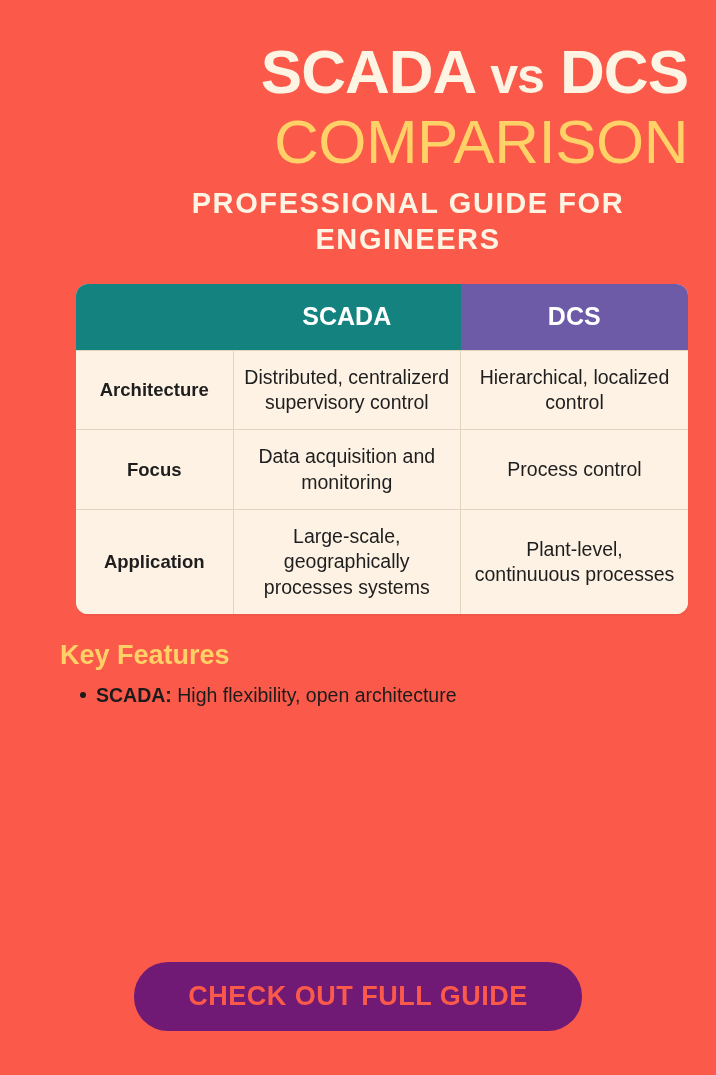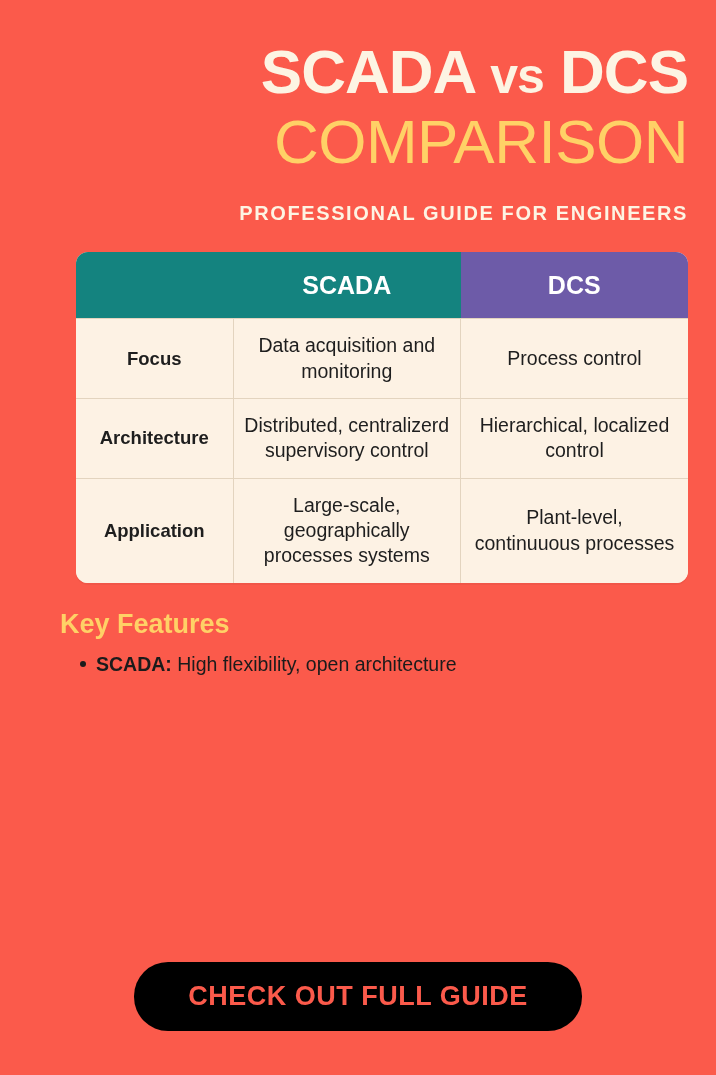--- a/index.html
+++ b/index.html
@@ -40,22 +40,22 @@
   .title-line2 {
     font-size: 62px;
     font-weight: normal;
     color: #ffd166;
     letter-spacing: -0.5px;
     line-height: 1.08;
     text-align: center;
     margin: 6px 0 0 0;
   }
   .subtitle {
-    margin: 25px 0 0 0;
-    font-size: 20px;
+    margin: 9px 0 0 0;
+    font-size: 29px;
     font-weight: bold;
     color: #fdf4e3;
     letter-spacing: 1.6px;
     text-align: center;
     line-height: 1.25;
     max-width: 560px;
   }
   
   .table-wrap {
     margin-top: 26px;
@@ -149,21 +149,21 @@
   }
   
   .cta-wrap {
     margin-top: auto;
     margin-bottom: 24px;
     width: 100%;
     display: flex;
     justify-content: center;
   }
   .cta {
-    background: #000000;
+    background: #701a75;
     color: #fb5a4b;
     font-size: 27px;
     font-weight: bold;
     letter-spacing: 0.5px;
     border: none;
     border-radius: 34px;
     padding: 19px 54px;
     cursor: pointer;
     font-family: "Liberation Sans", sans-serif;
   }
@@ -185,28 +185,28 @@
     <table class="cmp">
       <thead>
         <tr>
           <th class="h-blank"></th>
           <th class="h-scada">SCADA</th>
           <th class="h-dcs">DCS</th>
         </tr>
       </thead>
       <tbody>
         <tr>
+          <td class="rowlabel">Architecture</td>
+          <td>Distributed, centralizerd supervisory control</td>
+          <td>Hierarchical, localized control</td>
+        </tr>
+        <tr>
           <td class="rowlabel">Focus</td>
           <td>Data acquisition and monitoring</td>
           <td>Process control</td>
-        </tr>
-        <tr>
-          <td class="rowlabel">Architecture</td>
-          <td>Distributed, centralizerd supervisory control</td>
-          <td>Hierarchical, localized control</td>
         </tr>
         <tr>
           <td class="rowlabel">Application</td>
           <td>Large-scale, geographically processes systems</td>
           <td>Plant-level, continuuous processes</td>
         </tr>
       </tbody>
     </table>
   </div>
 

